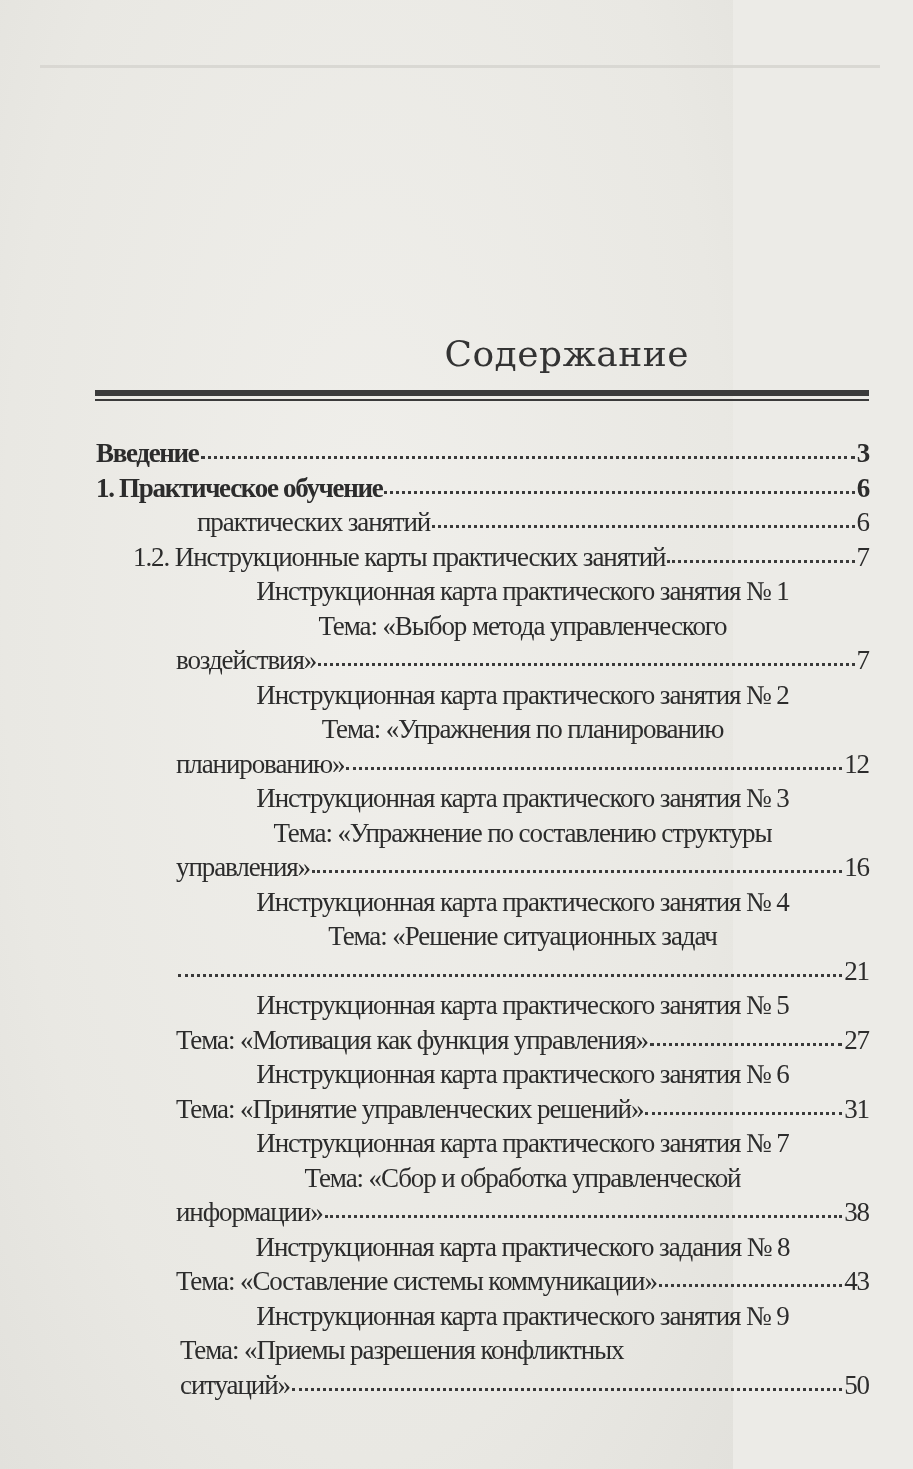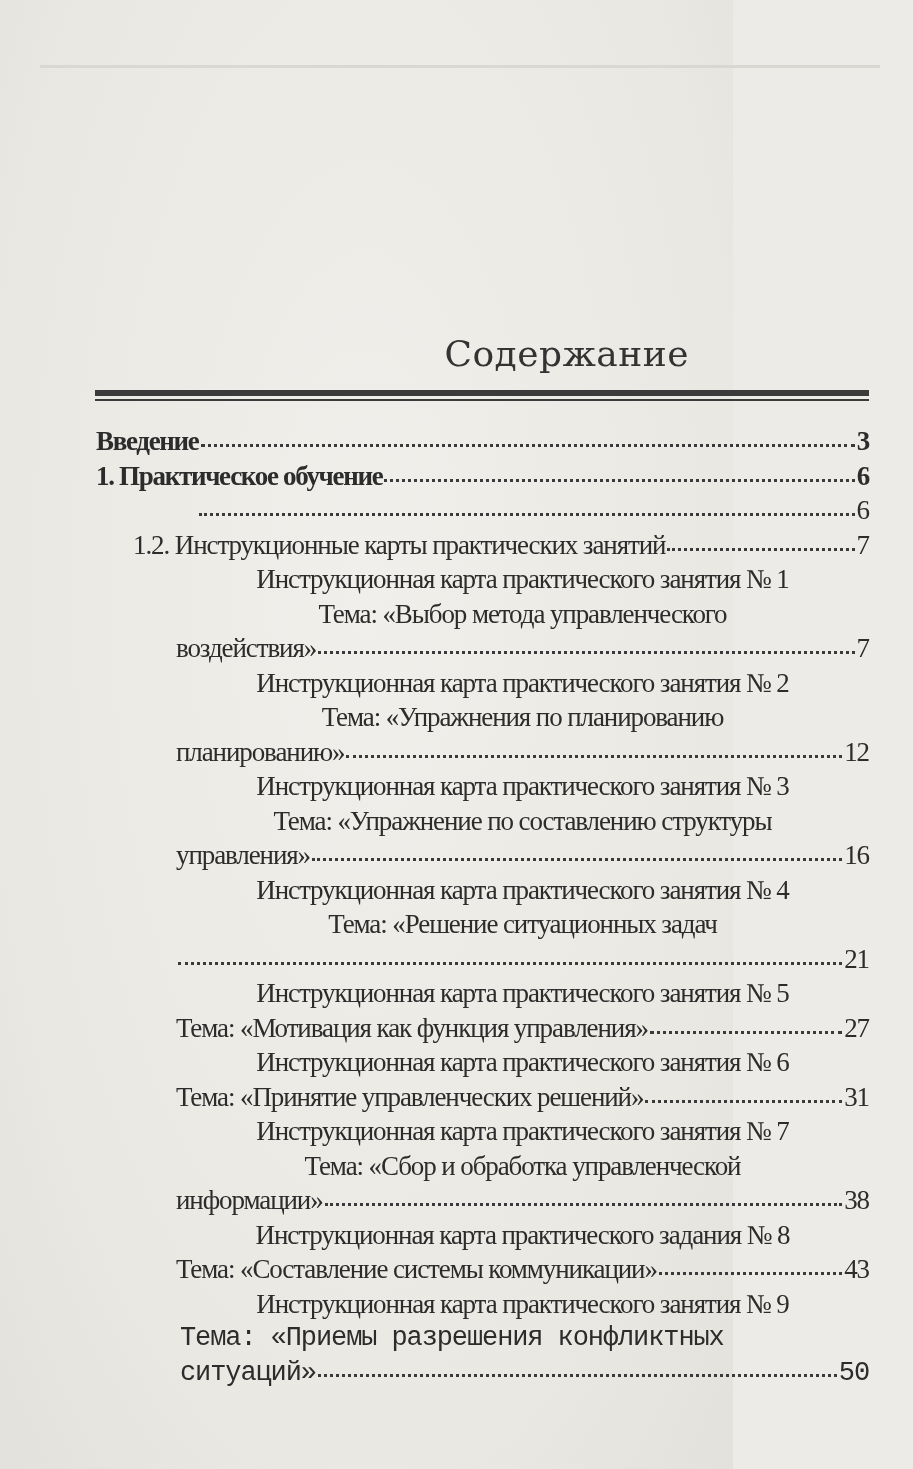--- a/index.html
+++ b/index.html
@@ -32,38 +32,38 @@
       font-family: "DejaVu Serif", serif; font-size: 36px; letter-spacing: 0.5px;
       color: #333;
     }
     .rule-thick {
       position: absolute; left: 95px; top: 390px; width: 774px; height: 6px; background: #3b3b3b;
     }
     .rule-thin {
       position: absolute; left: 95px; top: 399px; width: 774px; height: 2px; background: #3b3b3b;
     }
 
-    .toc { position: absolute; left: 96px; top: 424px; width: 773px; }
+    .toc { position: absolute; left: 96px; top: 436px; width: 773px; }
     .line {
       display: flex; align-items: baseline; height: 34.5px;
       font-size: 27px; line-height: 34.5px;
       transform-origin: left; letter-spacing: -1.1px; white-space: nowrap;
     }
     .line .txt { flex: 0 0 auto; }
     .line .dots {
       flex: 1 1 auto; overflow: hidden; margin: 0 2px;
       border-bottom: 3px dotted #3a3a3a; height: 0; align-self: baseline;
       position: relative; top: -3px;
     }
     .line .pg { flex: 0 0 auto; }
     .bold { font-weight: bold; letter-spacing: -1.3px; }
     .ind1 { padding-left: 37px; }
     .ind1b { padding-left: 101px; }
     .ind2 { padding-left: 80px; justify-content: center; }
-    .ind2b { padding-left: 84px; font-family: Liberation Mono, monospace; }
+    .ind2b { padding-left: 84px; }
   </style>
 </head>
 <body>
 
 <div class="page">
 
   <div class="bleed-header">
     <span class="l"></span>
       <span class="r"></span>
   </div>
@@ -78,20 +78,21 @@
       <span class="txt">Введение</span>
       <span class="dots"></span>
       <span class="pg">3</span>
     </div>
     <div class="line bold">
       <span class="txt">1. Практическое обучение</span>
       <span class="dots"></span>
       <span class="pg">6</span>
     </div>
     <div class="line ind1b">
+      <span class="txt">практических занятий</span>
       <span class="dots"></span>
       <span class="pg">6</span>
     </div>
     <div class="line ind1">
       <span class="txt">1.2. Инструкционные карты практических занятий</span>
       <span class="dots"></span>
       <span class="pg">7</span>
     </div>
     <div class="line ind2">
       <span class="txt">Инструкционная карта практического занятия № 1</span>

